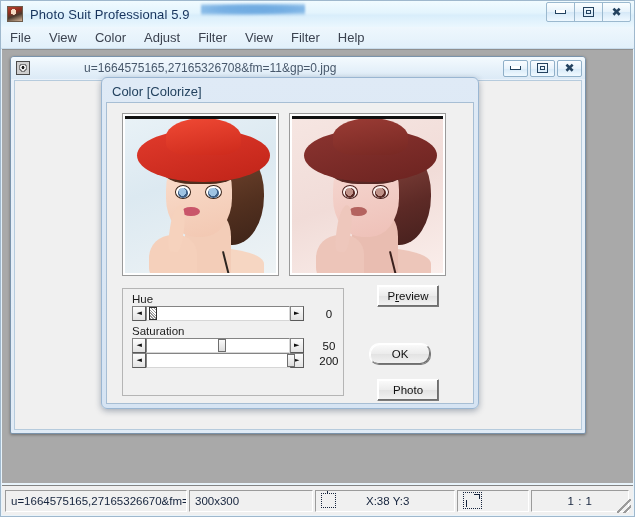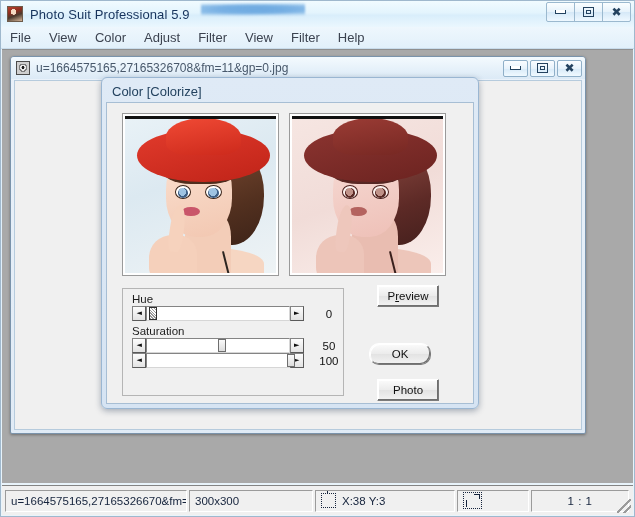--- a/index.html
+++ b/index.html
@@ -109,20 +109,21 @@
     box-sizing: border-box;
     box-shadow: 0 1px 3px rgba(0,0,0,.35);
   }
   .child-titlebar {
     height: 22px;
     display: flex; align-items: center;
     background: linear-gradient(to bottom, #f4fafe 0%, #e6f1fa 55%, #dceaf6 100%);
     border-radius: 3px 3px 0 0;
     padding: 0 2px;
     box-sizing: border-box;
+    gap: 48px;
   }
   .child-icon {
     width: 14px; height: 14px;
     margin-left: 3px; margin-right: 6px;
     border: 1px solid #4b4b4b;
     box-sizing: border-box;
     background:
       radial-gradient(circle at 50% 48%, #1c1c1c 0 17%, #e9e9e9 18% 33%, #7d7d7d 34% 48%, #cfcfcf 49% 100%);
     flex: none;
   }
@@ -347,21 +348,21 @@
     background: #f0f0f0;
     box-sizing: border-box;
     display:flex; align-items:center;
     font-size: 11.5px; color: #15233c;
     padding: 0 5px;
     overflow: hidden; white-space: nowrap;
     margin-right: 2px;
   }
   #sb-file { width: 182px; font-family: "Liberation Sans", sans-serif; }
   #sb-size { width: 124px; }
-  #sb-coords { width: 140px; }
+  #sb-coords { width: 140px; gap: 24px; }
   #sb-icon { width: 72px; }
   #sb-ratio { width: 98px; justify-content: center; letter-spacing: .5px;}
   .dotbox {
     width: 13px; height: 13px;
     border: 1px dotted #15233c;
     margin-right: 6px;
     position: relative;
     flex: none;
   }
   .dotbox::before{
@@ -530,21 +531,21 @@
             </div>
           </div>
 
           <div class="slider-row">
             <div class="slider-line">
               <div class="sbtn">◄</div>
               <div class="strack">
                 <div class="sthumb" style="left:140px"></div>
               </div>
               <div class="sbtn">►</div>
-              <div class="sval">100</div>
+              <div class="sval">200</div>
             </div>
           </div>
 
         </div>
 
         <div class="btn" id="btn-preview">
             <span><span>P</span><u>r</u><span>eview</span></span>
           </div>
         <div class="btn" id="btn-ok">OK</div>
         <div class="btn" id="btn-cancel">Photo</div>

